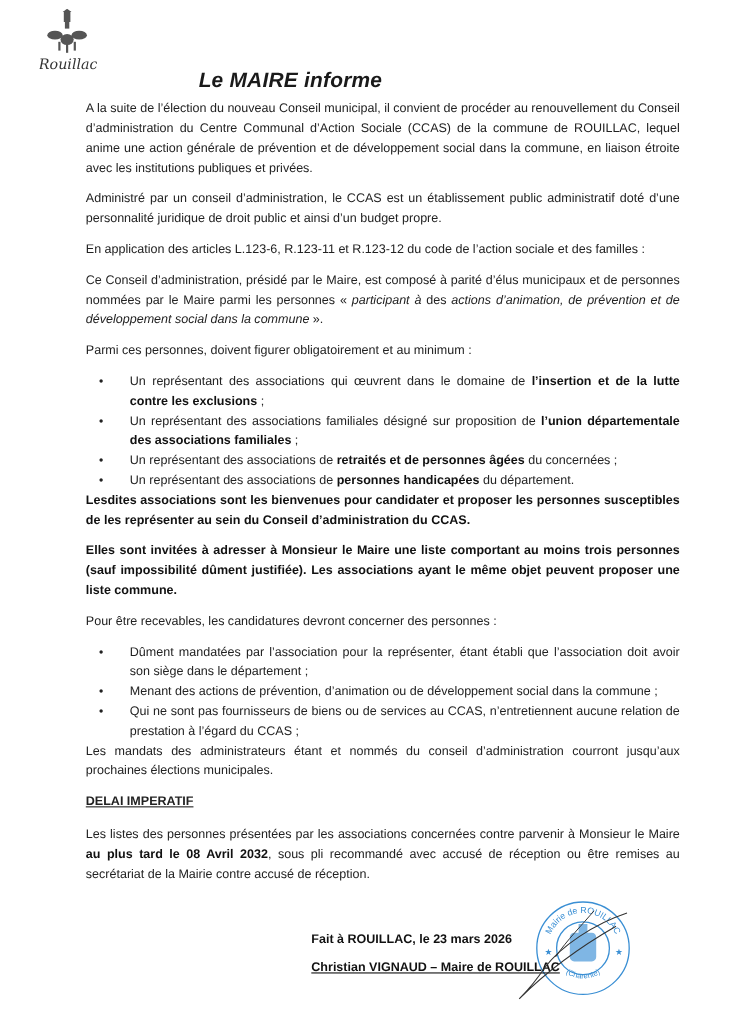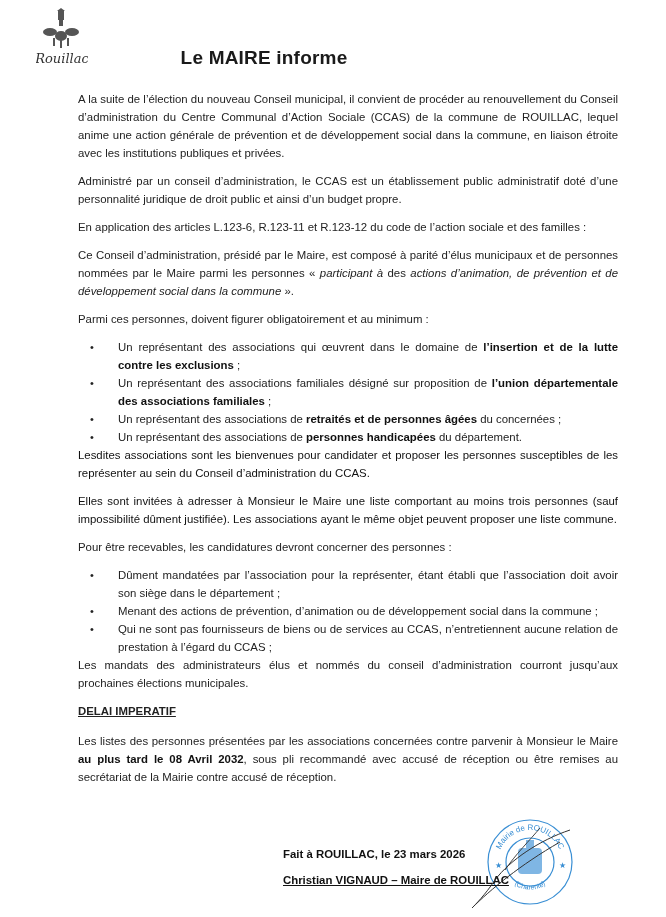--- a/index.html
+++ b/index.html
@@ -1,29 +1,29 @@
 <!DOCTYPE html>
 <html><head>
   <meta charset="utf-8">
   <style>
     html, body { margin: 0; padding: 0; background: #ffffff; }
     body { width: 666px; height: 917px; position: relative; overflow: hidden;
       font-family: "Liberation Sans", sans-serif; color: #222; }
     .logo { position: absolute; left: 36px; top: 8px; width: 52px; height: 62px; }
-    .title { position: absolute; left: 0; width: 528px; top: 47px; text-align: center;
-      font-size: 19px; font-weight: bold; color: #1a1a1a; letter-spacing: 0.2px; }
+    .title { position: absolute; left: 0; width: 528px; top: 63px; text-align: center;
+      font-size: 19px; font-weight: bold; color: #1a1a1a; letter-spacing: 0.2px; font-style: italic; }
     .body { position: absolute; left: 78px; width: 540px; top: 90px; font-size: 11.4px; line-height: 18px; }
     p { margin: 0 0 10px 0; text-align: justify; }
     p.tight { margin-bottom: 0; }
     ul { margin: 0 0 0 0; padding: 0 0 0 40px; list-style: none; }
     ul li { position: relative; text-align: justify; }
     ul li::before { content: "•"; position: absolute; left: -28px; top: 0; font-size: 11px; }
     ul.spaced { margin-top: 10px; }
     b { font-weight: bold; color: #111; }
-    .bold-p { font-weight: normal; color: #111; }
+    .bold-p { font-weight: bold; color: #111; }
     .heading-u { font-weight: bold; text-decoration: underline; margin-bottom: 12px; }
     .sig { position: absolute; left: 283px; font-size: 11.4px; font-weight: bold; color: #111; }
     .sig-place { top: 848px; }
     .sig-name { top: 874px; text-decoration: underline; }
     .stamp { position: absolute; left: 486px; top: 818px; width: 88px; height: 88px; }
     .signature { position: absolute; left: 420px; top: 820px; width: 180px; height: 100px; pointer-events: none; }
   </style>
 </head>
 <body>
 
@@ -61,21 +61,21 @@
   <p class="bold-p">Lesdites associations sont les bienvenues pour candidater et proposer les personnes susceptibles de les représenter au sein du Conseil d’administration du CCAS.</p>
   <p class="bold-p">Elles sont invitées à adresser à Monsieur le Maire une liste comportant au moins trois personnes (sauf impossibilité dûment justifiée). Les associations ayant le même objet peuvent proposer une liste commune.</p>
   <p class="tight">Pour être recevables, les candidatures devront concerner des personnes :</p>
 
   <ul class="spaced">
     <li>Dûment mandatées par l’association pour la représenter, étant établi que l’association doit avoir son siège dans le département ;</li>
     <li>Menant des actions de prévention, d’animation ou de développement social dans la commune ;</li>
     <li>Qui ne sont pas fournisseurs de biens ou de services au CCAS, n’entretiennent aucune relation de prestation à l’égard du CCAS ;</li>
   </ul>
 
-  <p>Les mandats des administrateurs élus et nommés du conseil d’administration courront jusqu’aux prochaines élections municipales.</p>
+  <p>Les mandats des administrateurs étant et nommés du conseil d’administration courront jusqu’aux prochaines élections municipales.</p>
   <p class="heading-u">DELAI IMPERATIF</p>
   <p><span>Les listes des personnes présentées par les associations concernées contre parvenir à Monsieur le Maire </span><b>au plus tard le 08 Avril 2032</b><span>, sous pli recommandé avec accusé de réception ou être remises au secrétariat de la Mairie contre accusé de réception.</span></p>
 </div>
 
 <svg class="stamp" viewBox="0 0 88 88">
   <defs>
     <path id="arcTop" d="M 12,44 A 32,32 0 0,1 76,44"></path>
     <path id="arcBot" d="M 20,58 A 28,28 0 0,0 68,58"></path>
   </defs>
   <circle cx="44" cy="44" r="42" fill="none" stroke="#3a8fd4" stroke-width="1.2"></circle>

